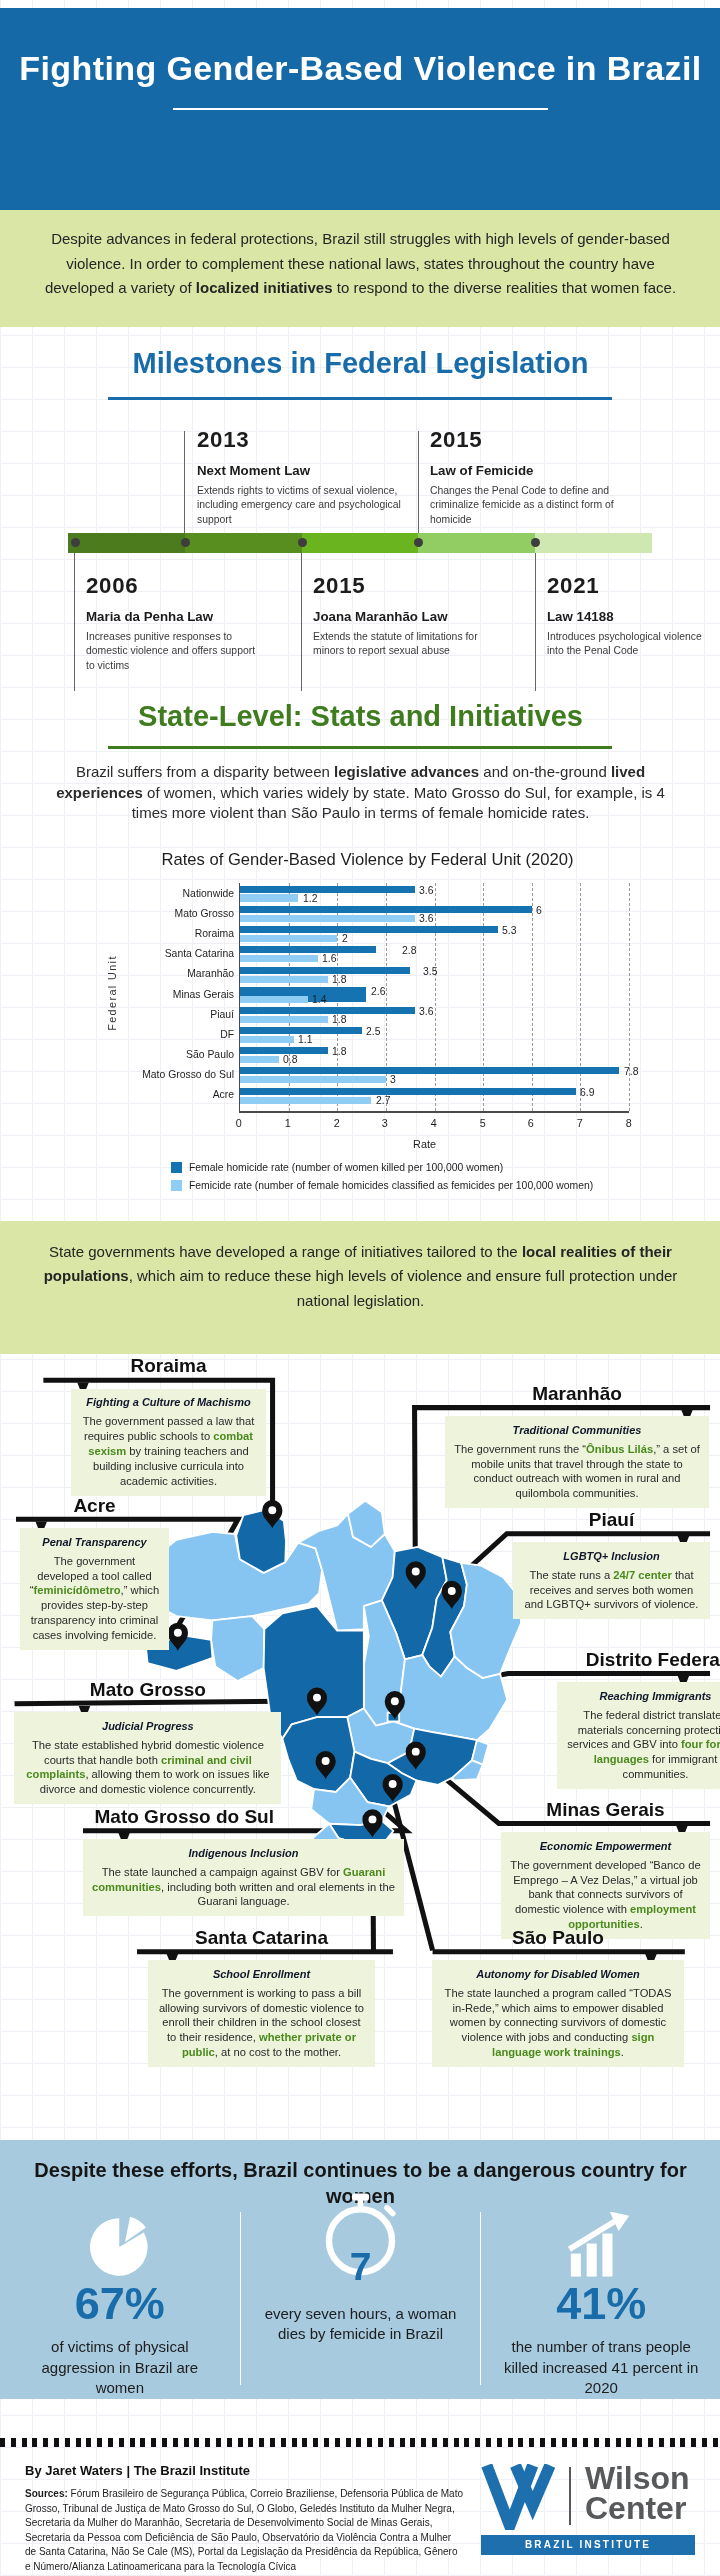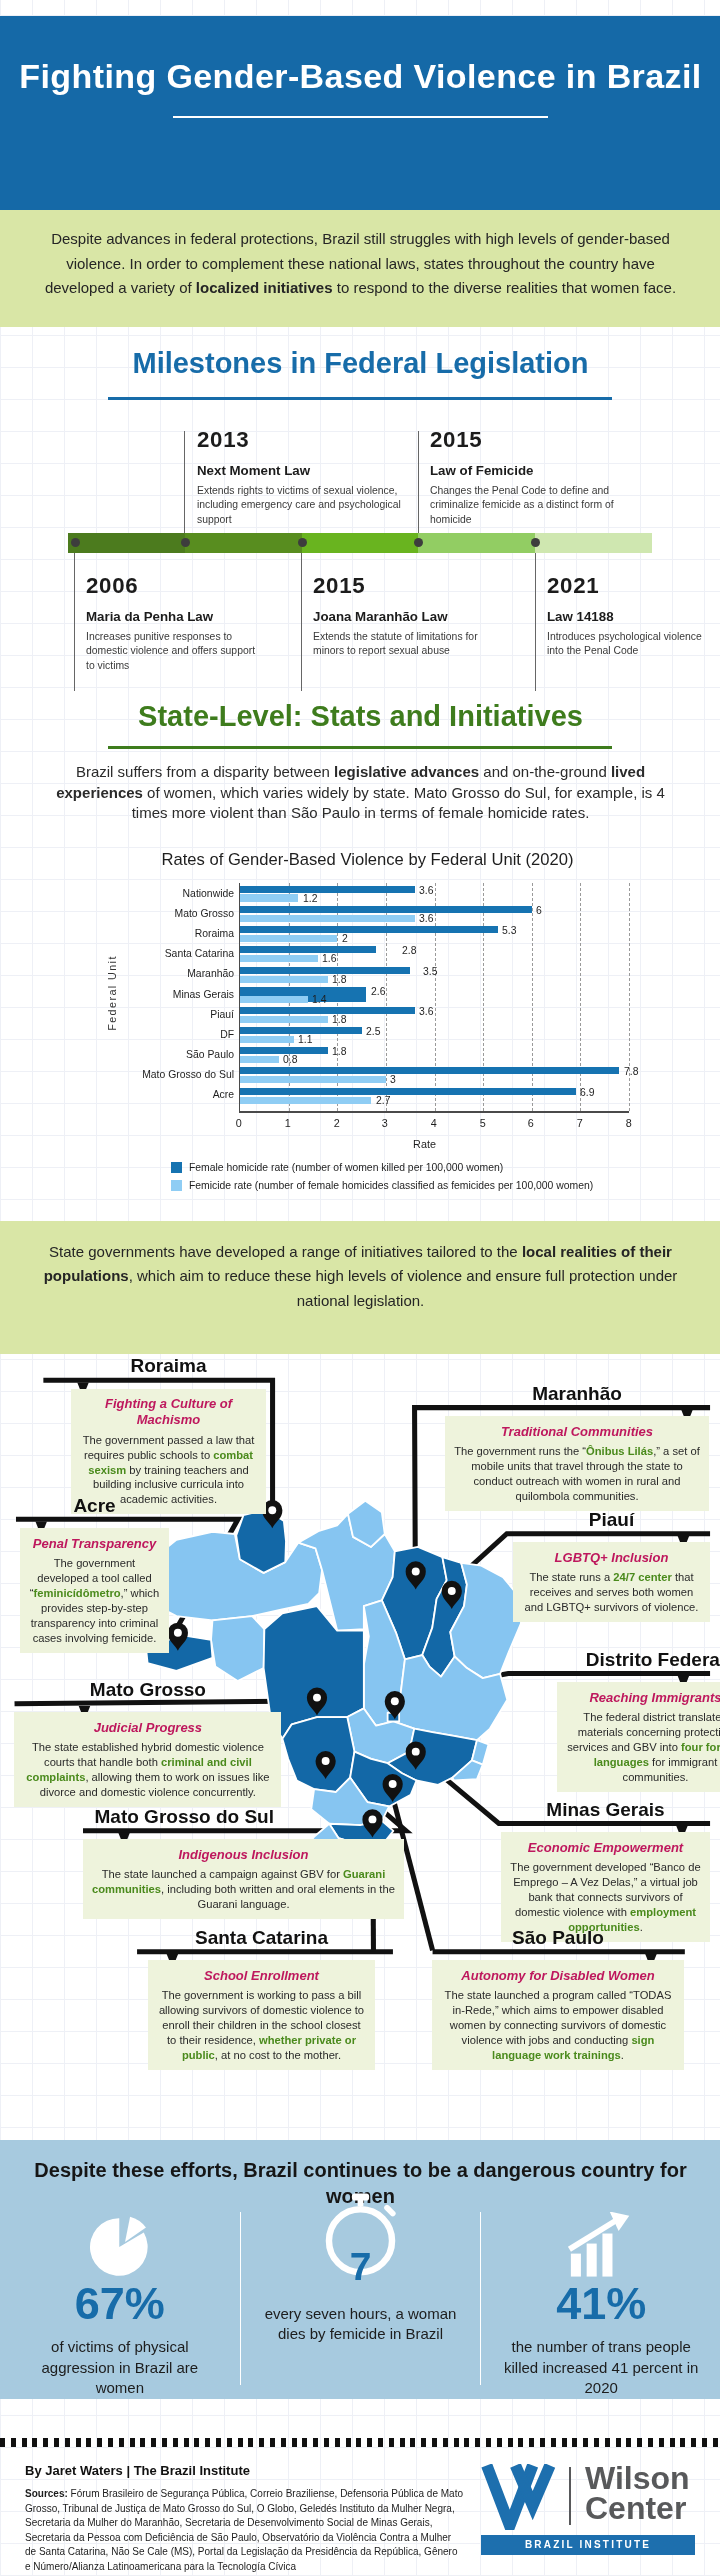--- a/index.html
+++ b/index.html
@@ -6,21 +6,21 @@
   body{
     width:721px;height:2576px;position:relative;overflow:hidden;
     font-family:"Liberation Sans","DejaVu Sans",sans-serif;color:#222;
     background:
       repeating-linear-gradient(0deg,#eef0f6 0 0.7px,transparent 0.7px 32px),
       repeating-linear-gradient(90deg,#eef0f6 0 0.7px,transparent 0.7px 32px),
       #ffffff;
   }
   .abs{position:absolute;}
   
-  .header{left:0;top:16px;width:721px;height:202px;background:#1569a7;text-align:center;}
+  .header{left:0;top:8px;width:721px;height:202px;background:#1569a7;text-align:center;}
   .header h1{margin:0;padding-top:40px;font-size:34px;line-height:1.2;color:#fff;letter-spacing:0.4px;}
   .header .rule{width:375px;height:2.2px;background:#fff;margin:19px auto 0;}
   
   .gband{left:0;width:721px;background:#d9e6a6;color:#252525;text-align:center;}
   .gband .inner{width:634px;margin:0 auto;font-size:15px;line-height:1.62;}
   .band1{top:210px;height:117px;}
   .band1 .inner{padding-top:17.3px;}
   .band2{top:1221px;height:133px;}
   .band2 .inner{padding-top:19px;}
   .rich .b{font-weight:bold;}
@@ -57,21 +57,21 @@
   .xlab{left:230px;top:1138px;width:389px;text-align:center;font-size:10.8px;color:#1e1e1e;}
   .legend{left:171px;top:1162px;font-size:10.4px;color:#1e1e1e;}
   .legend .lrow{display:flex;align-items:center;margin-bottom:7.2px;}
   .legend .sw{width:10.8px;height:10.8px;margin-right:7.2px;flex:0 0 auto;}
   
   .mapsec{left:0;top:1355px;width:721px;height:764px;}
   .mapsec svg{position:absolute;left:0;top:0;}
   .callout{position:absolute;}
   .co-state{font-size:19px;font-weight:bold;color:#111;text-align:center;line-height:1.1;}
   .co-box{margin-top:11.5px;background:#eef3dc;padding:7.2px 8.6px;text-align:center;}
-  .co-head{font-size:13px;font-weight:bold;font-style:italic;color:#be185d;margin-bottom:4.3px;line-height:1.25;}
+  .co-head{font-size:11px;font-weight:bold;font-style:italic;color:#0f172a;margin-bottom:4.3px;line-height:1.25;}
   .co-body{font-size:11.2px;line-height:1.33;color:#2a2a2a;}
   .co-0{left:71px;top:1.4px;width:195px;}
   .co-1{left:445px;top:29px;width:264px;}
   .co-2{left:20px;top:141px;width:149px;}
   .co-3{left:513px;top:155px;width:197px;}
   .co-4{left:14.4px;top:325px;width:267px;}
   .co-5{left:513px;top:295px;width:197px;padding-left:44px;}
   .co-6{left:83px;top:452px;width:321px;}
   .co-6 .co-state{text-align:left;padding-left:11.5px;}
   .co-7{left:501px;top:445px;width:209px;}

